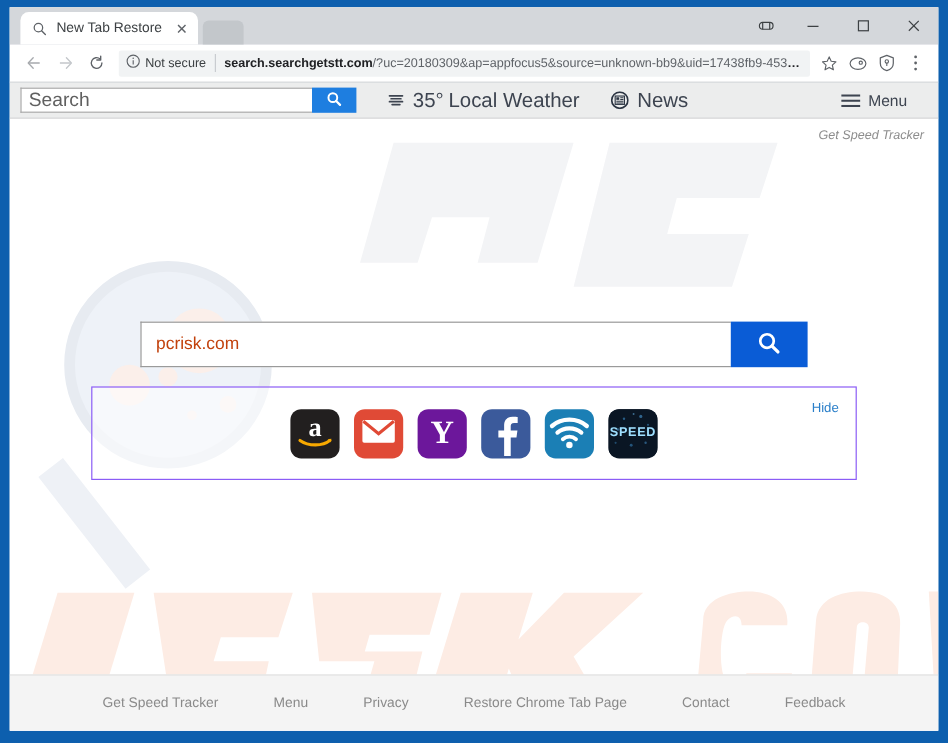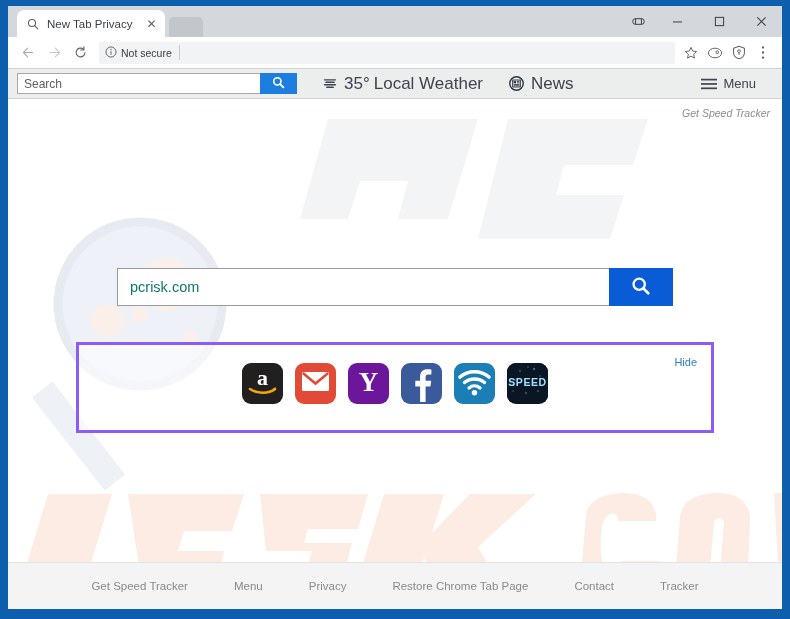--- a/index.html
+++ b/index.html
@@ -171,21 +171,21 @@
     display: flex;
     align-items: center;
     height: 21px;
     flex: 0 0 auto;
   }
   #ext-search-input {
     width: 243px; height: 21px;
     border: 1px solid #a9a9a9;
     border-right: none;
     background: #fff;
-    font-size: 12px;
+    font-size: 16px;
     font-family: "Liberation Sans", sans-serif;
     color: #555;
     padding: 0 6px;
     outline: none;
     border-radius: 0;
   }
   #ext-search-input::placeholder { color: #606060; }
   #ext-search-btn {
     width: 37px; height: 21px;
     background: #1e7ee0;
@@ -257,40 +257,40 @@
     height: 38px;
   }
   #hero-input {
     flex: 1 1 auto;
     height: 38px;
     border: 1px solid #9a9a9a;
     border-right: none;
     background: #fff;
     font-size: 14.5px;
     font-family: "Liberation Sans", sans-serif;
-    color: #0f766e;
+    color: #c2410c;
     padding: 0 12px;
     outline: none;
   }
   #hero-btn {
     width: 64px; height: 38px;
     background: #0a5cd6;
     border: none;
     display: flex; align-items: center; justify-content: center;
     cursor: pointer;
   }
 
   
   #shortcuts-panel {
     position: relative;
     z-index: 2;
-    margin: 36px auto 0 auto;
+    margin: 16px auto 0 auto;
     width: 638px;
-    height: 91px;
-    border: 3px solid #8b5cf6;
+    height: 78px;
+    border: 1px solid #8b5cf6;
     background: rgba(255,255,255,0.55);
   }
   #hide-link {
     position: absolute;
     right: 14px; top: 11px;
     font-size: 11px;
     color: #2a7fc9;
     cursor: pointer;
   }
   #shortcut-row {
@@ -340,21 +340,21 @@
     <div id="tabstrip">
       <div id="tabstrip-bg"></div>
 
       <div class="tab">
         <span class="tab-favicon">
           <svg width="12" height="12" viewBox="0 0 16 16">
             <circle cx="6.7" cy="6.7" r="4.7" fill="none" stroke="#5f6368" stroke-width="1.4"></circle>
             <line x1="10.2" y1="10.2" x2="14.4" y2="14.4" stroke="#5f6368" stroke-width="1.5" stroke-linecap="round"></line>
           </svg>
         </span>
-        <span class="tab-title">New Tab Privacy</span>
+        <span class="tab-title">New Tab Restore</span>
         <span class="tab-close">✕</span>
       </div>
 
       <div class="tab-ghost"></div>
       <div class="tab-filler"></div>
 
       <div id="window-controls">
         <div class="wc-btn wc-extra">
           <svg width="13" height="11" viewBox="0 0 16 13">
             <rect x="1" y="3" width="14" height="7" rx="3.2" fill="none" stroke="#3c4043" stroke-width="1.2"></rect>
@@ -405,20 +405,21 @@
         <div id="security-chip">
           <span>
             <svg width="12" height="12" viewBox="0 0 14 14">
               <circle cx="7" cy="7" r="5.9" fill="none" stroke="#5f6368" stroke-width="1.1"></circle>
               <line x1="7" y1="6" x2="7" y2="10.2" stroke="#5f6368" stroke-width="1.1"></line>
               <circle cx="7" cy="4.1" r="0.75" fill="#5f6368"></circle>
             </svg>
           </span>
           <span id="security-label">Not secure</span>
         </div>
+        <span id="url-text"><span>search.searchgetstt.com</span><span class="dim">/?uc=20180309&amp;ap=appfocus5&amp;source=unknown-bb9&amp;uid=17438fb9-453a…</span></span>
       </div>
 
       <div class="omni-icon">
         <svg width="14" height="14" viewBox="0 0 16 16">
           <polygon points="8,1.6 9.9,5.8 14.4,6.3 11,9.4 12,13.9 8,11.6 4,13.9 5,9.4 1.6,6.3 6.1,5.8" fill="none" stroke="#5f6368" stroke-width="1.1" stroke-linejoin="round"></polygon>
         </svg>
       </div>
       <div class="omni-icon">
         <svg width="16" height="14" viewBox="0 0 18 15">
           <ellipse cx="9" cy="7.5" rx="7.4" ry="5.4" fill="none" stroke="#5f6368" stroke-width="1.1"></ellipse>
@@ -614,18 +615,18 @@
 
         </div>
       </div>
 
       <div id="footer">
         <span class="footer-link">Get Speed Tracker</span>
         <span class="footer-link">Menu</span>
         <span class="footer-link">Privacy</span>
         <span class="footer-link">Restore Chrome Tab Page</span>
         <span class="footer-link">Contact</span>
-        <span class="footer-link">Tracker</span>
+        <span class="footer-link">Feedback</span>
       </div>
 
     </div>
   </div>
 </div>
 
 </body></html>

